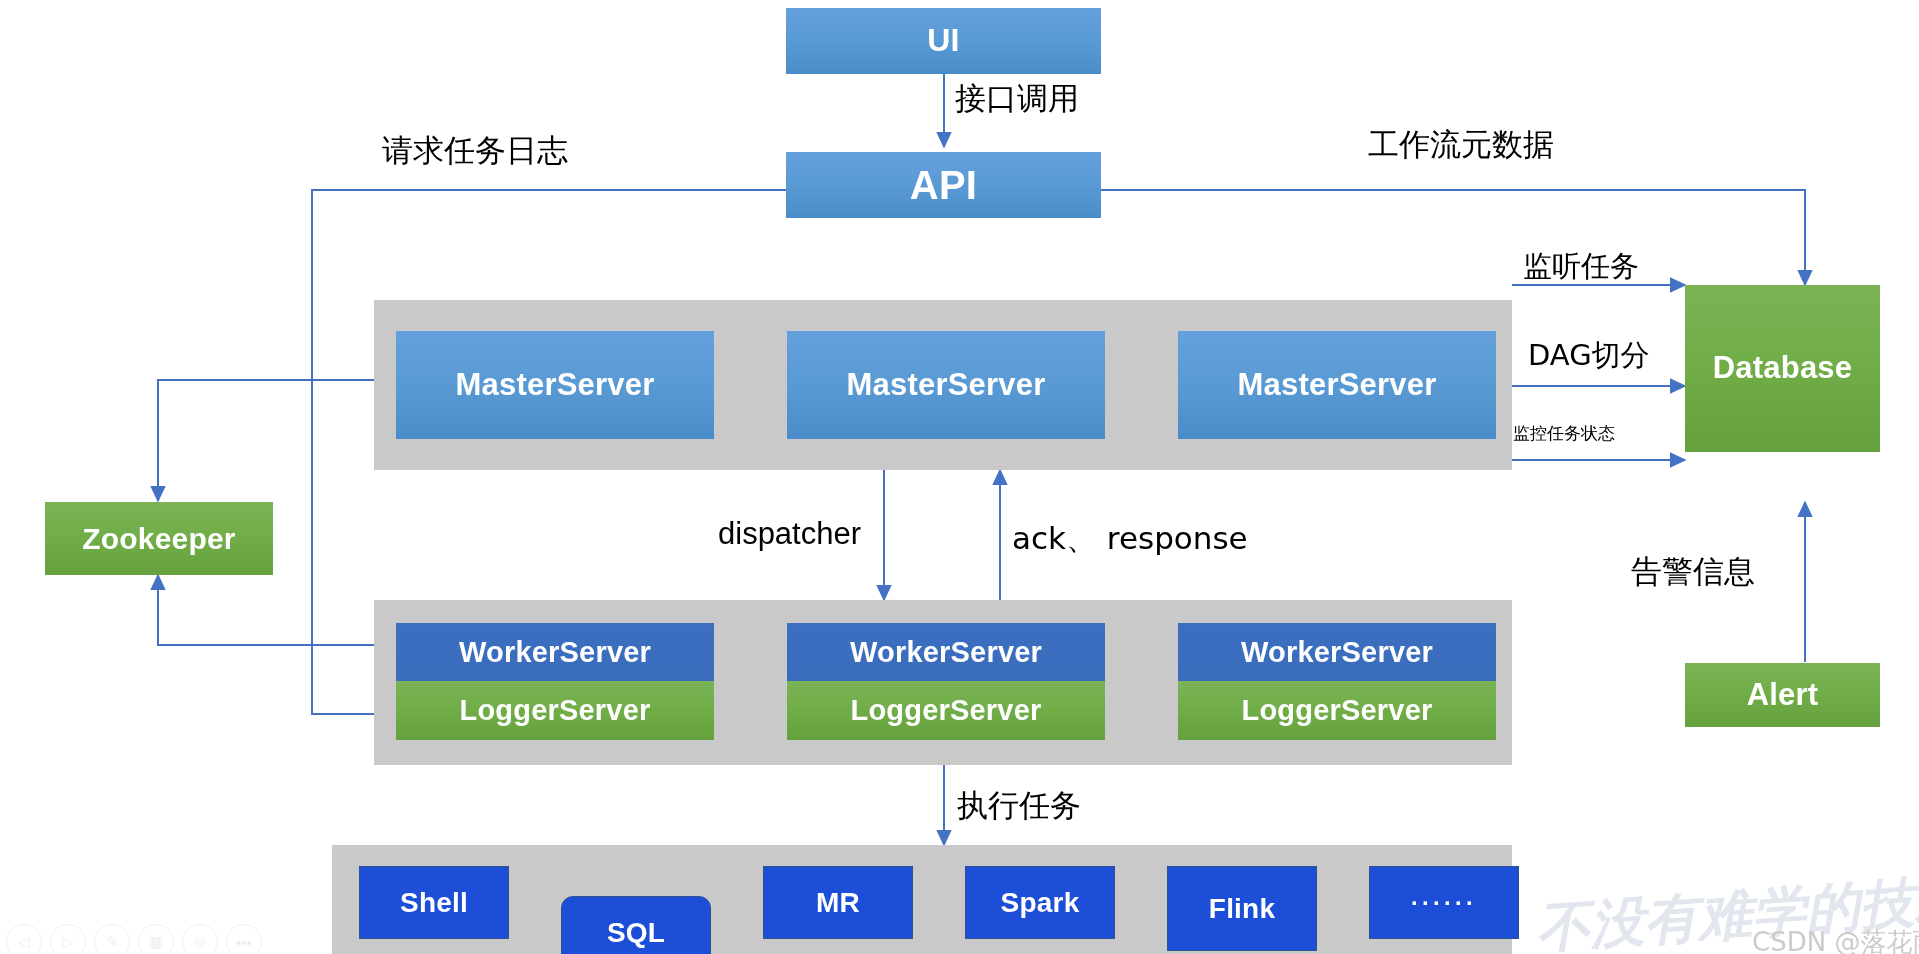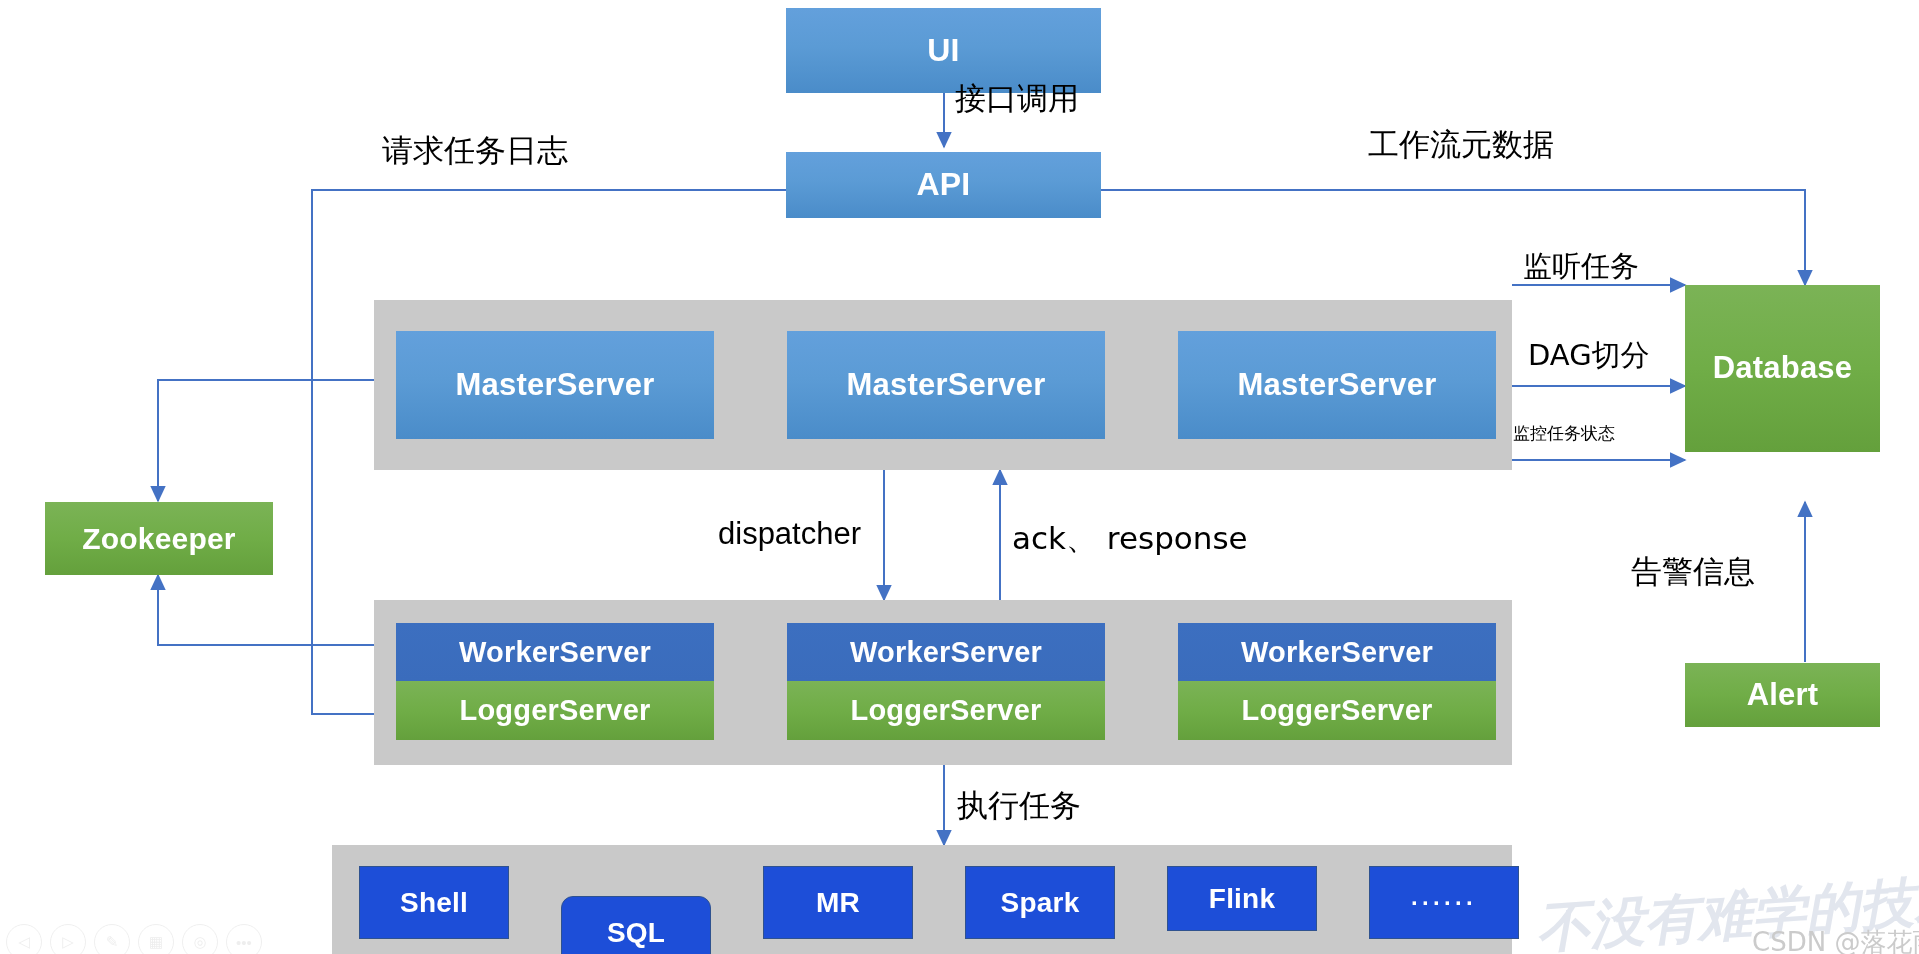--- a/index.html
+++ b/index.html
@@ -124,25 +124,25 @@
       <path d="M1805,662 L1805,502"></path>
 
       <path d="M884,470 L884,600"></path>
 
       <path d="M1000,600 L1000,470"></path>
 
       <path d="M944,765 L944,845"></path>
     </g>
   </svg>
 
-  <div class="box blue-light" style="left:786px;top:8px;width:315px;height:85px;font-size:32px;">
+  <div class="box blue-light" style="left:786px;top:8px;width:315px;height:66px;font-size:32px;">
     <span>UI</span>
   </div>
 
-  <div class="box blue-light" style="left:786px;top:152px;width:315px;height:66px;font-size:32px;">
+  <div class="box blue-light" style="left:786px;top:152px;width:315px;height:66px;font-size:40px;">
     <span>API</span>
   </div>
 
   <div class="group" style="left:374px;top:300px;width:1138px;height:170px;"></div>
   <div class="box blue-light" style="left:396px;top:331px;width:318px;height:108px;font-size:31px;">
     <span>MasterServer</span>
   </div>
   <div class="box blue-light" style="left:787px;top:331px;width:318px;height:108px;font-size:31px;">
     <span>MasterServer</span>
   </div>
@@ -192,21 +192,21 @@
   </div>
   <div class="box blue-flat" style="left:561px;top:896px;width:150px;height:73px;font-size:28px;border-radius:12px;">
     <span>SQL</span>
   </div>
   <div class="box blue-flat" style="left:763px;top:866px;width:150px;height:73px;font-size:28px;">
     <span>MR</span>
   </div>
   <div class="box blue-flat" style="left:965px;top:866px;width:150px;height:73px;font-size:28px;">
     <span>Spark</span>
   </div>
-  <div class="box blue-flat" style="left:1167px;top:866px;width:150px;height:65px;font-size:28px;">
+  <div class="box blue-flat" style="left:1167px;top:866px;width:150px;height:85px;font-size:28px;">
     <span>Flink</span>
   </div>
   <div class="box blue-flat" style="left:1369px;top:866px;width:150px;height:73px;font-size:24px;letter-spacing:3px;">
     <span>······</span>
   </div>
 
   <div class="lbl cjk" style="left:955px;top:78px;font-size:31px;">接口调用</div>
 
   <div class="lbl cjk" style="left:382px;top:130px;font-size:31px;">请求任务日志</div>
 

